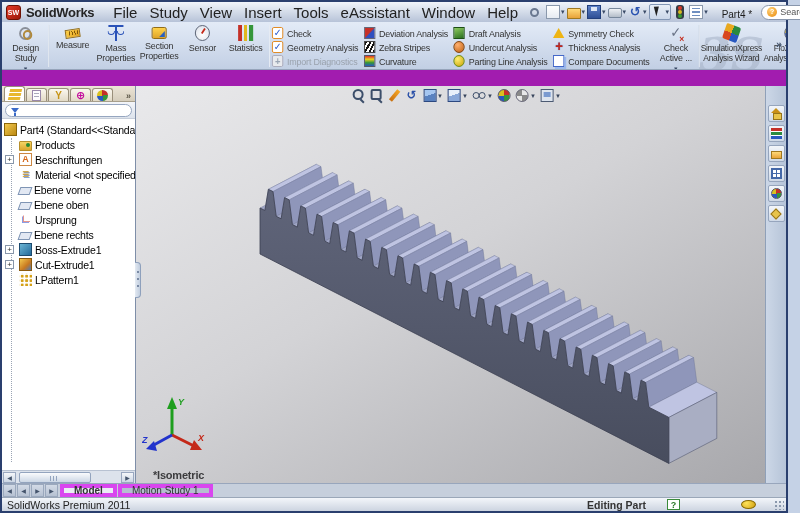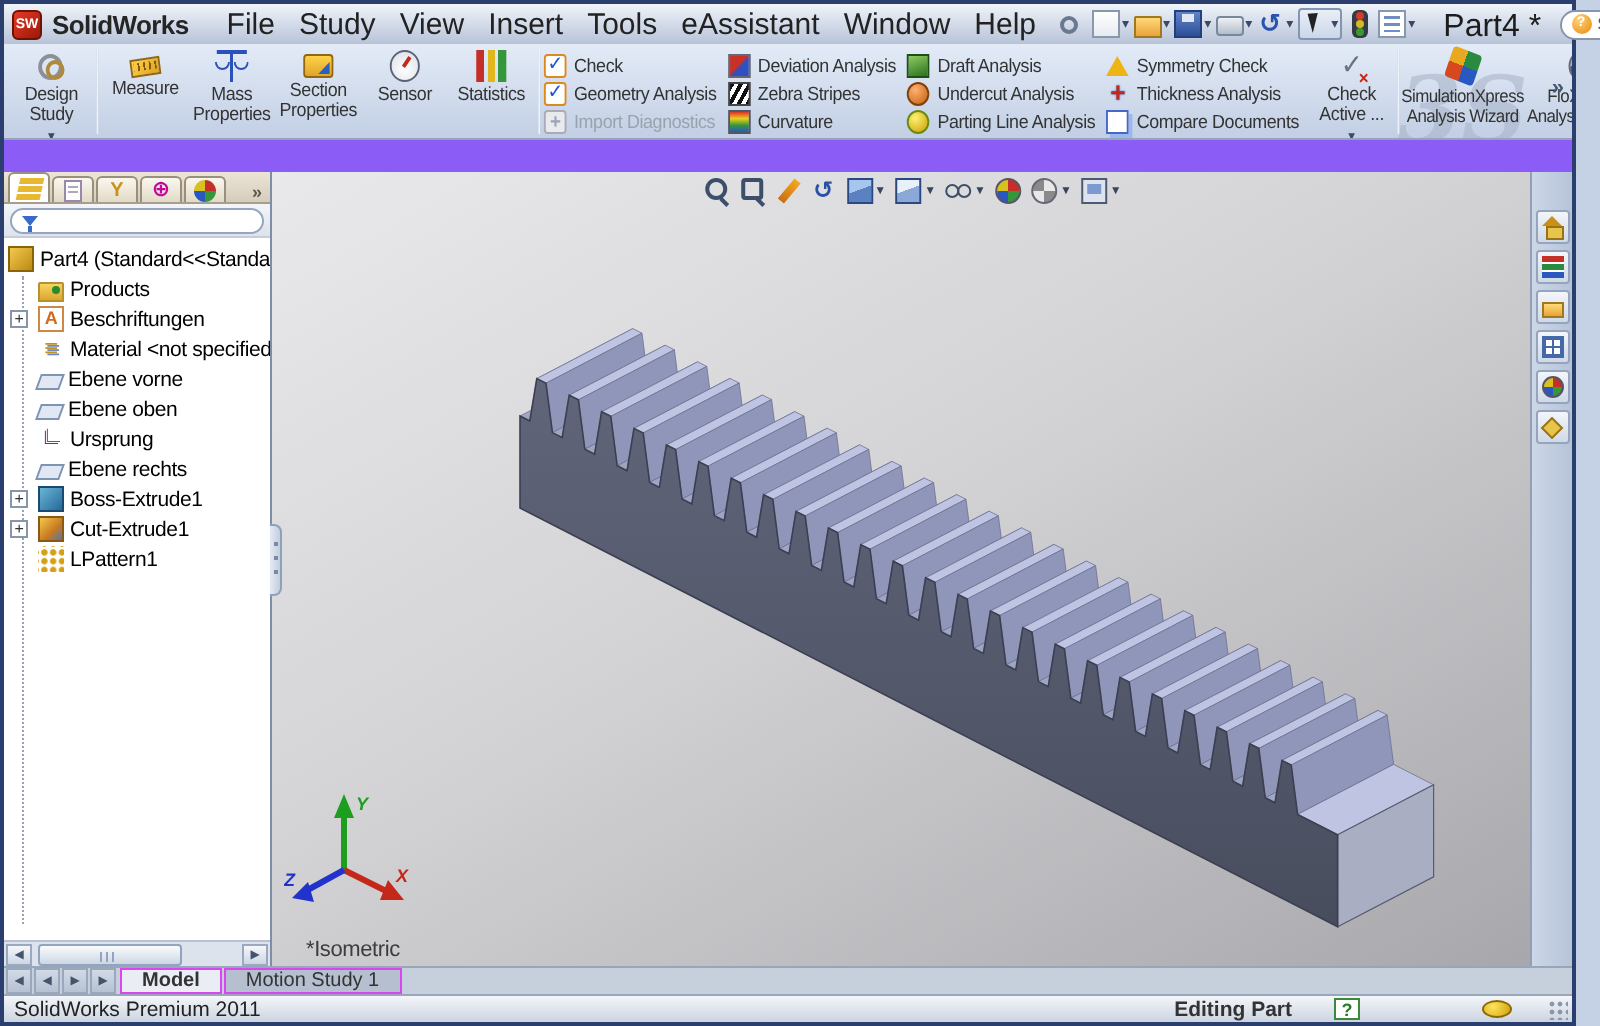--- a/index.html
+++ b/index.html
@@ -1,18 +1,18 @@
 <!DOCTYPE html>
 <html><head>
 <meta charset="utf-8">
 <style>
 *{margin:0;padding:0;box-sizing:border-box}
 html,body{width:800px;height:513px;overflow:hidden}
 body{font-family:"Liberation Sans","DejaVu Sans",sans-serif;background:#c5d2e6}
-#window{position:relative;width:788px;height:513px;box-shadow:inset 0 0 0 2px #2a3f6e;background:#8b5cf6}
+#window{position:relative;width:788px;height:513px;box-shadow:inset 0 0 0 2px #2a3f6e;background:#a21caf}
 
 
 .titlebar{position:absolute;left:2px;top:2px;right:2px;height:20px;background:linear-gradient(#f0f4fa,#b7c3d8);display:flex;align-items:center;padding:0 4px;gap:1px}
 .logo{flex:none;width:15px;height:15px;background:linear-gradient(135deg,#e53a28,#9c1808);border:1px solid #6e1204;border-radius:3px;color:#fff;font-weight:bold;font-size:7px;display:flex;align-items:center;justify-content:center}
 .brand{font-size:13px;font-weight:bold;color:#252525;margin:0 12px 0 4px;letter-spacing:-.3px}
 .menu-item{font-size:15px;color:#222;padding:2px 6px;white-space:nowrap}
 .pushpin{flex:none;width:9px;height:9px;border:2px solid #6a7890;border-radius:50%;margin:0 5px}
 .tbtn{display:flex;align-items:center;margin:0 1px}
 .tbtn.boxed{border:1px solid #8296b4;background:linear-gradient(#e9eff7,#cbd7e9);border-radius:2px;padding:0 1px}
 .caret{font-size:7px;color:#3a4a66;margin-left:1px}
@@ -21,21 +21,21 @@
 .tbi.open{background:linear-gradient(#ffd978,#e8a33a);border:1px solid #a07820;border-radius:1px 1px 0 0;margin-top:2px;height:11px}
 .tbi.save{background:linear-gradient(#5f83c8,#2e4f96);border:1px solid #23407c}
 .tbi.save::after{content:"";position:absolute;left:3px;top:1px;right:3px;height:4px;background:#dfe7f4}
 .tbi.print{background:linear-gradient(#eef1f5,#b4bdc9);border:1px solid #78889c;border-radius:2px;height:10px;margin-top:2px}
 .tbi.undo::after{content:"↺";position:absolute;inset:0;color:#2a53b0;font-size:13px;line-height:14px;text-align:center;font-weight:bold}
 .tbi.select::after{content:"";position:absolute;left:4px;top:1px;border-left:5px solid #222;border-bottom:9px solid transparent;border-top:1px solid transparent;transform:rotate(-15deg)}
 .tbi.rebuild{width:8px;background:#343b44;border-radius:3px;margin:0 3px}
 .tbi.rebuild::after{content:"";position:absolute;left:2px;top:1px;width:4px;height:4px;border-radius:50%;background:#d43a2a;box-shadow:0 4px 0 #d8b820,0 8px 0 #3a9a30}
 .tbi.options{background:#fff;border:1px solid #8a98ac}
 .tbi.options::after{content:"";position:absolute;left:2px;right:2px;top:2px;bottom:2px;background:repeating-linear-gradient(#6f8fc0 0 1.5px,#fff 1.5px 3.5px)}
-.doc-title{font-size:16px;color:#1d1d1d;margin:4px 8px 0 12px;white-space:nowrap}
+.doc-title{font-size:10px;color:#1d1d1d;margin:4px 8px 0 12px;white-space:nowrap}
 .search{display:flex;align-items:center;gap:3px;background:#fff;border:1px solid #8896ac;border-radius:8px;height:15px;padding:0 5px;width:130px;flex:none}
 .search .q{flex:none;width:10px;height:10px;border-radius:50%;background:radial-gradient(circle at 35% 30%,#ffd27a,#e8890a);color:#fff;font-size:7px;font-weight:bold;text-align:center;line-height:10px}
 .search .ph{font-size:9px;color:#555;flex:1;white-space:nowrap;overflow:hidden}
 .search .mag{flex:none;width:7px;height:7px;border:1.5px solid #46597a;border-radius:50%;position:relative;margin-right:2px}
 .search .mag::after{content:"";position:absolute;width:4px;height:1.5px;background:#46597a;transform:rotate(45deg);right:-3px;bottom:-1px}
 
 
 .ribbon{position:absolute;left:2px;top:22px;right:2px;height:48px;background:linear-gradient(#e3ebf7,#c2cfe4);border-bottom:1px solid #96a4ba;overflow:hidden}
 .watermark{position:absolute;right:22px;top:10px;font-size:46px;line-height:46px;font-style:italic;font-weight:bold;color:#aab6ca;opacity:.6;font-family:"DejaVu Serif",serif;z-index:0}
 .ribbon-row{position:absolute;left:3px;top:1px;height:46px;display:flex;align-items:stretch;transform:scaleX(.94);transform-origin:left center;white-space:nowrap;z-index:1}
@@ -149,38 +149,38 @@
 .hui.cube{background:linear-gradient(160deg,#a6c6f0 0 45%,#5a82c0 45%);border:1px solid #2c4880}
 .hui.cube.light{background:linear-gradient(160deg,#e8f0fa 0 45%,#8aa8d8 45%)}
 .hui.glasses::before,.hui.glasses::after{content:"";position:absolute;top:3px;width:5px;height:5px;border:1.5px solid #3c4e6a;border-radius:50%}
 .hui.glasses::before{left:0}.hui.glasses::after{right:0}
 .hui.ball{background:conic-gradient(#c43028 0 25%,#35963a 0 50%,#2858c0 0 75%,#d8c020 0);border-radius:50%;border:1px solid #556}
 .hui.checker{background:conic-gradient(#e8e8e8 0 25%,#8a8a8a 0 50%,#e8e8e8 0 75%,#8a8a8a 0);border-radius:50%;border:1px solid #667}
 .hui.monitor{background:#dde4ee;border:1px solid #4c5a72}
 .hui.monitor::after{content:"";position:absolute;left:2px;right:2px;top:2px;bottom:4px;background:#7a9ad0}
 #rack{position:absolute;inset:0;z-index:1}
 .triad{position:absolute;left:6px;bottom:26px;z-index:2}
-.iso-label{position:absolute;left:17px;bottom:2px;font-size:11px;font-weight:normal;color:#3c3c3e;z-index:2;letter-spacing:-.2px}
+.iso-label{position:absolute;left:17px;bottom:2px;font-size:11px;font-weight:bold;color:#3c3c3e;z-index:2;letter-spacing:-.2px}
 
 
 .taskpane{position:absolute;right:2px;top:86px;width:21px;height:397px;background:linear-gradient(90deg,#ccd7e7,#b6c4d8);border-left:1px solid #8fa0b8;padding-top:16px}
 .tpbtn{width:17px;height:17px;margin:3px auto 0;background:linear-gradient(#f3f6fa,#cfd9e7);border:1px solid #96a5bd;border-radius:2px;display:flex;align-items:center;justify-content:center}
 .tpi{width:11px;height:11px;position:relative}
 .tpi.solidworks-resources::before{content:"";position:absolute;left:0;top:0;border-left:5.5px solid transparent;border-right:5.5px solid transparent;border-bottom:5px solid #c89018}
 .tpi.solidworks-resources::after{content:"";position:absolute;left:2px;top:5px;width:7px;height:5px;background:#e8c44a;border:1px solid #97741a}
 .tpi.design-library{background:linear-gradient(#c43028 0 3px,#fff 3px 4px,#2a8a40 4px 7px,#fff 7px 8px,#2858c0 8px 11px)}
 .tpi.file-explorer{background:linear-gradient(#ffd978,#e8a33a);border:1px solid #a07820;height:8px;margin-top:2px}
 .tpi.view-palette{background-color:#fff;border:1px solid #4468a8;background-image:linear-gradient(#4468a8 1px,transparent 1px),linear-gradient(90deg,#4468a8 1px,transparent 1px);background-size:4px 4px}
 .tpi.appearances{background:conic-gradient(#c43028 0 25%,#35963a 0 50%,#2858c0 0 75%,#d8c020 0);border-radius:50%;border:1px solid #556}
 .tpi.custom-properties{width:8px;height:8px;background:#e8c44a;border:1px solid #97741a;transform:rotate(45deg);margin:1px auto}
 
 
 .bottomtabs{position:absolute;left:2px;top:483px;right:2px;height:14px;background:#c6cfdc;border-top:1px solid #98a6bc;display:flex;align-items:stretch;padding-left:1px}
 .btn-nav{width:13px;background:linear-gradient(#d2dae6,#b6c1d2);border:1px solid #9aa8bd;font-size:6px;color:#44546c;display:flex;align-items:center;justify-content:center;margin-right:1px;flex:none}
-.btab{font-size:10px;padding:0 10px;display:flex;align-items:center;background:#b5bfcf;border:1px solid #d946ef;color:#333;margin-left:1px;white-space:nowrap}
+.btab{font-size:10px;padding:0 10px;display:flex;align-items:center;background:#b5bfcf;border:4px solid #d946ef;color:#333;margin-left:1px;white-space:nowrap}
 .btab.active{background:#eaeef4;font-weight:bold}
 .statusbar{position:absolute;left:2px;top:497px;right:2px;height:14px;background:linear-gradient(#f3f6fa,#ccd4e0);border-top:1px solid #9aa7b8;font-size:10.5px;color:#222;display:flex;align-items:center;padding:3px 5px}
 .sb-edit{position:absolute;right:140px;font-weight:bold;color:#333}
 .sb-help{position:absolute;right:106px;width:13px;height:11px;background:#fff;border:1px solid #3a8a3a;color:#2a7a2a;font-size:9px;font-weight:bold;text-align:center;line-height:10px}
 .sb-tip{position:absolute;right:30px;width:15px;height:9px;border-radius:50%;background:radial-gradient(circle at 35% 30%,#ffe35a,#d0a010);border:1px solid #8a6a00}
 .sb-grip{position:absolute;right:2px;bottom:1px;width:10px;height:10px;background:radial-gradient(circle,#8a98ac 1px,transparent 1.4px);background-size:4px 4px}
 </style>
 </head>
 <body>
 

